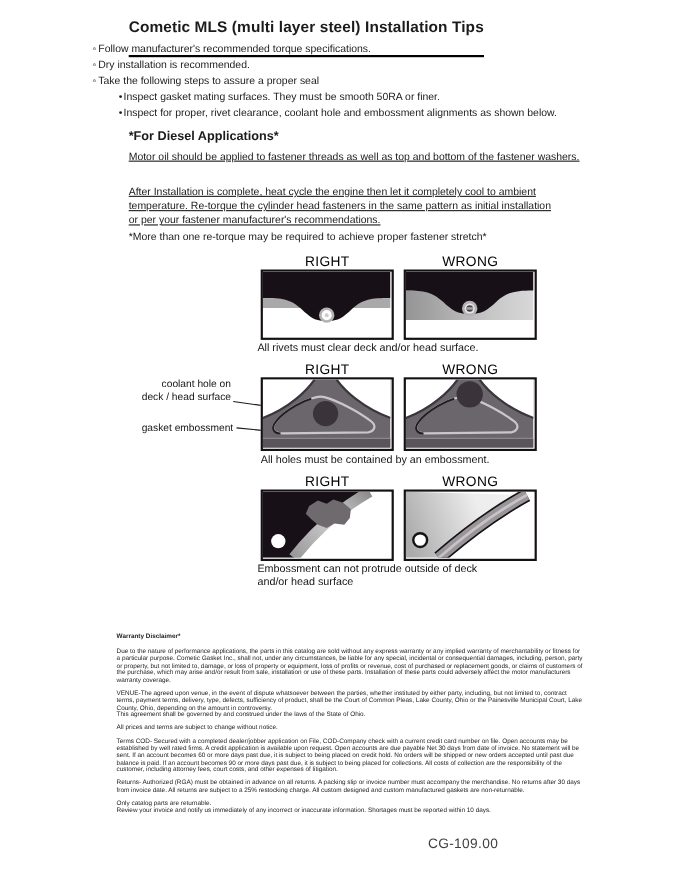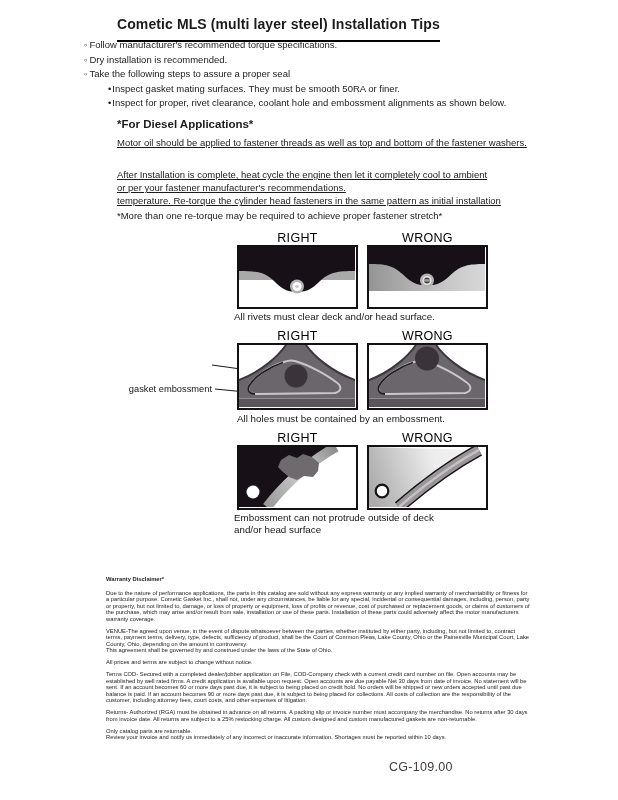--- a/index.html
+++ b/index.html
@@ -1,20 +1,20 @@
 <!DOCTYPE html>
 <html><head>
 <meta charset="utf-8">
 <style>
   html,body{margin:0;padding:0;background:#ffffff;}
   .page{position:relative;width:618px;height:800px;background:#ffffff;overflow:hidden;
         font-family:"Liberation Sans","DejaVu Sans",sans-serif;color:#1b1b1b;}
   .abs{position:absolute;}
   .title{left:117px;top:16px;font-size:14px;font-weight:bold;letter-spacing:.1px;
-         border-bottom:2px solid #000;padding-bottom:8px;display:inline-block;white-space:nowrap;}
+         border-bottom:2px solid #000;padding-bottom:18px;display:inline-block;white-space:nowrap;}
   .bullets{left:84px;top:39px;font-size:9.5px;}
   .bullet-line{height:14.6px;white-space:nowrap;}
   .bullet-line.sub{padding-left:24px;}
   .bullet-glyph{display:inline-block;margin-right:2px;}
   .sub .bullet-glyph{margin-right:1px;}
   .h-diesel{left:117px;top:118px;font-size:11.5px;font-weight:bold;white-space:nowrap;}
   .para{font-size:9.5px;line-height:13.2px;text-decoration:underline;}
   .para div{white-space:nowrap;}
   .p1{left:117px;top:136px;}
   .p2{left:117px;top:168px;}
@@ -45,22 +45,22 @@
     <div class="bullet-line sub"><span class="bullet-glyph">•</span><span>Inspect gasket mating surfaces.  They must be smooth 50RA or finer.</span></div>
     <div class="bullet-line sub"><span class="bullet-glyph">•</span><span>Inspect for proper, rivet clearance, coolant hole and embossment alignments as shown below.</span></div>
   </div>
 
   <div class="abs h-diesel">*For Diesel Applications*</div>
   <div class="abs para p1">
     <div>Motor oil should be applied to fastener threads as well as top and bottom of the fastener washers.</div>
   </div>
   <div class="abs para p2">
     <div>After Installation is complete, heat cycle the engine then let it completely cool to ambient</div>
+    <div>temperature. Re-torque the cylinder head fasteners in the same pattern as initial installation</div>
     <div>or per your fastener manufacturer's recommendations.</div>
-    <div>temperature. Re-torque the cylinder head fasteners in the same pattern as initial installation</div>
   </div>
   <div class="abs note">*More than one re-torque may be required to achieve proper fastener stretch*</div>
 
   <div class="abs dlabel" style="left:237px;top:231px;">RIGHT</div>
   <div class="abs dlabel" style="left:367px;top:231px;">WRONG</div>
 
   <div class="abs dbox h64" style="left:237px;top:245px;">
     <svg width="116" height="59" viewBox="0 0 116 59">
       <rect x="0" y="0" width="116" height="59" fill="#ffffff"></rect>
       <rect x="0" y="24" width="116" height="9" fill="#a9a9a9"></rect>
@@ -87,20 +87,24 @@
       <circle cx="58" cy="33.5" r="4.6" fill="#e6e6e6"></circle>
       <circle cx="58" cy="33.5" r="3" fill="#453f45"></circle>
       <rect x="54.8" y="32.2" width="6.4" height="2.4" fill="#a0a0a0"></rect>
     </svg>
   </div>
   <div class="abs caption" style="left:234px;top:311px;">All rivets must clear deck and/or head surface.</div>
 
   <div class="abs dlabel" style="left:237px;top:329px;">RIGHT</div>
   <div class="abs dlabel" style="left:367px;top:329px;">WRONG</div>
 
+  <div class="abs side-label" style="left:106px;top:344px;width:104px;">
+    <div>coolant hole on</div>
+    <div>deck / head surface</div>
+  </div>
   <div class="abs side-label" style="left:104px;top:384px;width:108px;">gasket embossment</div>
 
   <svg class="abs" style="left:206px;top:358px;" width="100" height="45" viewBox="0 0 100 45">
     <line x1="6" y1="7" x2="92" y2="19" stroke="#1a1a1a" stroke-width="1"></line>
     <line x1="9" y1="31" x2="81" y2="38" stroke="#1a1a1a" stroke-width="1"></line>
   </svg>
 
   <div class="abs dbox h67" style="left:237px;top:343px;">
     <svg width="116" height="62" viewBox="0 0 116 62">
       <rect x="0" y="0" width="116" height="62" fill="#6b666b"></rect>

